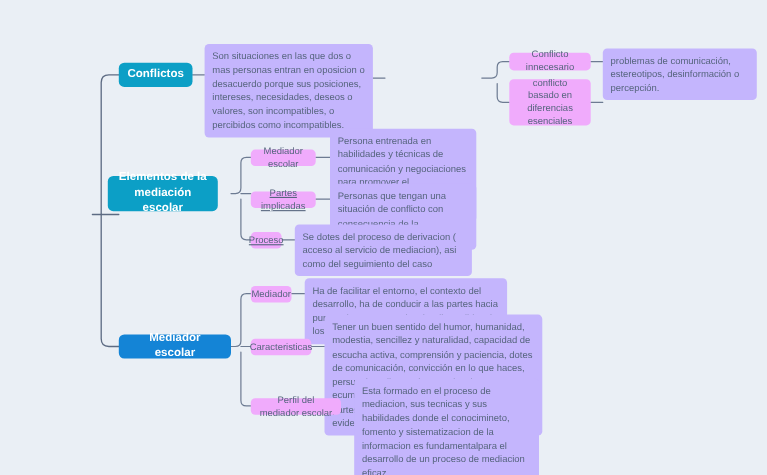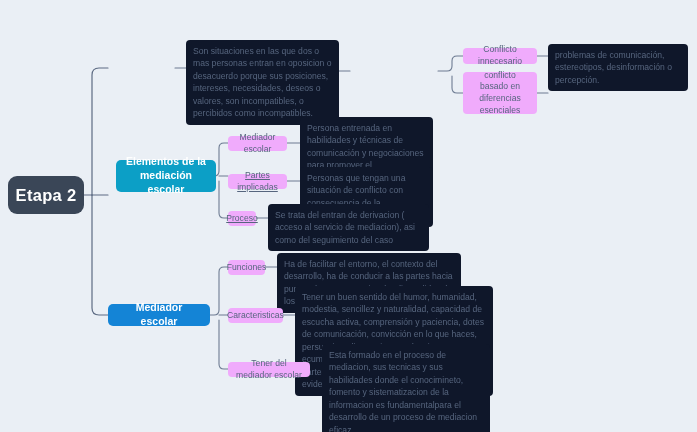--- a/index.html
+++ b/index.html
@@ -49,21 +49,21 @@
     font-size:8.6px;
     line-height:1.35;
     display:flex;align-items:center;justify-content:center;
     text-align:center;
     padding:3px 6px;
     box-sizing:border-box;
   }
 
   
   .desc{
-    background:#0f172a;
+    background:#c4b5fd;
     color:#56657e;
     border-radius:4px;
     font-size:8.6px;
     line-height:1.45;
     padding:5px 7px;
     box-sizing:border-box;
     text-align:left;
   }
 </style>
 </head>
@@ -104,46 +104,46 @@
       <path d="M210,315 L214,315 Q219,315 219,310 L219,272 Q219,267 224,267 L228,267"></path>
       <path d="M219,315 L228,315"></path>
       <path d="M219,320 L219,364 Q219,369 224,369 L228,369"></path>
 
       <path d="M265,267 L277,267"></path>
       <path d="M283,315 L295,315"></path>
       <path d="M310,369 L322,369"></path>
     </g>
   </svg>
 
-  <div class="node root" style="left:8px;top:176px;width:76px;height:38px;">Etapa 2</div>
 
+  <div class="node cap teal" style="left:108px;top:57px;width:67px;height:22px;">Conflictos</div>
 
   <div class="node desc" style="left:186px;top:40px;width:153px;">Son situaciones en las que dos o mas personas entran en oposicion o desacuerdo porque sus posiciones, intereses, necesidades, deseos o valores, son incompatibles, o percibidos como incompatibles.</div>
 
 
   <div class="node pill" style="left:463px;top:48px;width:74px;height:16px;">Conflicto innecesario</div>
   <div class="node desc" style="left:548px;top:44px;width:140px;">problemas de comunicación, estereotipos, desinformación o percepción.</div>
 
   <div class="node pill" style="left:463px;top:72px;width:74px;height:42px;">conflicto basado en diferencias esenciales</div>
 
-  <div class="node cap teal" style="left:116px;top:160px;width:100px;height:32px;">Elementos de la mediación escolar</div>
+  <div class="node cap teal" style="left:98px;top:160px;width:100px;height:32px;">Elementos de la mediación escolar</div>
 
   <div class="node pill" style="left:228px;top:136px;width:59px;height:15px;">Mediador escolar</div>
   <div class="node desc" style="left:300px;top:117px;width:133px;">Persona entrenada en habilidades y técnicas de comunicación y negociaciones para promover el entendimiento y la negociación.</div>
 
   <div class="node pill" style="left:228px;top:174px;width:59px;height:15px;text-decoration:underline;">Partes implicadas</div>
   <div class="node desc" style="left:300px;top:167px;width:133px;">Personas que tengan una situación de conflicto con consecuencia de la convivencia</div>
 
   <div class="node pill" style="left:228px;top:211px;width:28px;height:15px;text-decoration:underline;">Proceso</div>
-  <div class="node desc" style="left:268px;top:204px;width:161px;">Se trata del entran de derivacion ( acceso al servicio de mediacion), asi como del seguimiento del caso</div>
+  <div class="node desc" style="left:268px;top:204px;width:161px;">Se dotes del proceso de derivacion ( acceso al servicio de mediacion), asi como del seguimiento del caso</div>
 
   <div class="node cap blue" style="left:108px;top:304px;width:102px;height:22px;">Mediador escolar</div>
 
-  <div class="node pill" style="left:228px;top:260px;width:37px;height:15px;">Funciones</div>
+  <div class="node pill" style="left:228px;top:260px;width:37px;height:15px;">Mediador</div>
   <div class="node desc" style="left:277px;top:253px;width:184px;">Ha de facilitar el entorno, el contexto del desarrollo, ha de conducir a las partes hacia puntos de convergencia y ha disuardirlas de los puntos de divirgencia</div>
 
   <div class="node pill" style="left:228px;top:308px;width:55px;height:15px;">Caracteristicas</div>
   <div class="node desc" style="left:295px;top:286px;width:198px;">Tener un buen sentido del humor, humanidad, modestia, sencillez y naturalidad, capacidad de escucha activa, comprensión y paciencia, dotes de comunicación, convicción en lo que haces, persuasion, discreccion, prudencia, ecumanidad, sobriedad y ejemplo para las partes, capacidad para ver mas alla de lo evidente</div>
 
-  <div class="node pill" style="left:228px;top:362px;width:82px;height:15px;">Tener del mediador escolar</div>
+  <div class="node pill" style="left:228px;top:362px;width:82px;height:15px;">Perfil del mediador escolar</div>
   <div class="node desc" style="left:322px;top:344px;width:168px;">Esta formado en el proceso de mediacion, sus tecnicas y sus habilidades donde el conocimineto, fomento y sistematizacion de la informacion es fundamentalpara el desarrollo de un proceso de mediacion eficaz</div>
 
 </div>
 
 </body></html>

